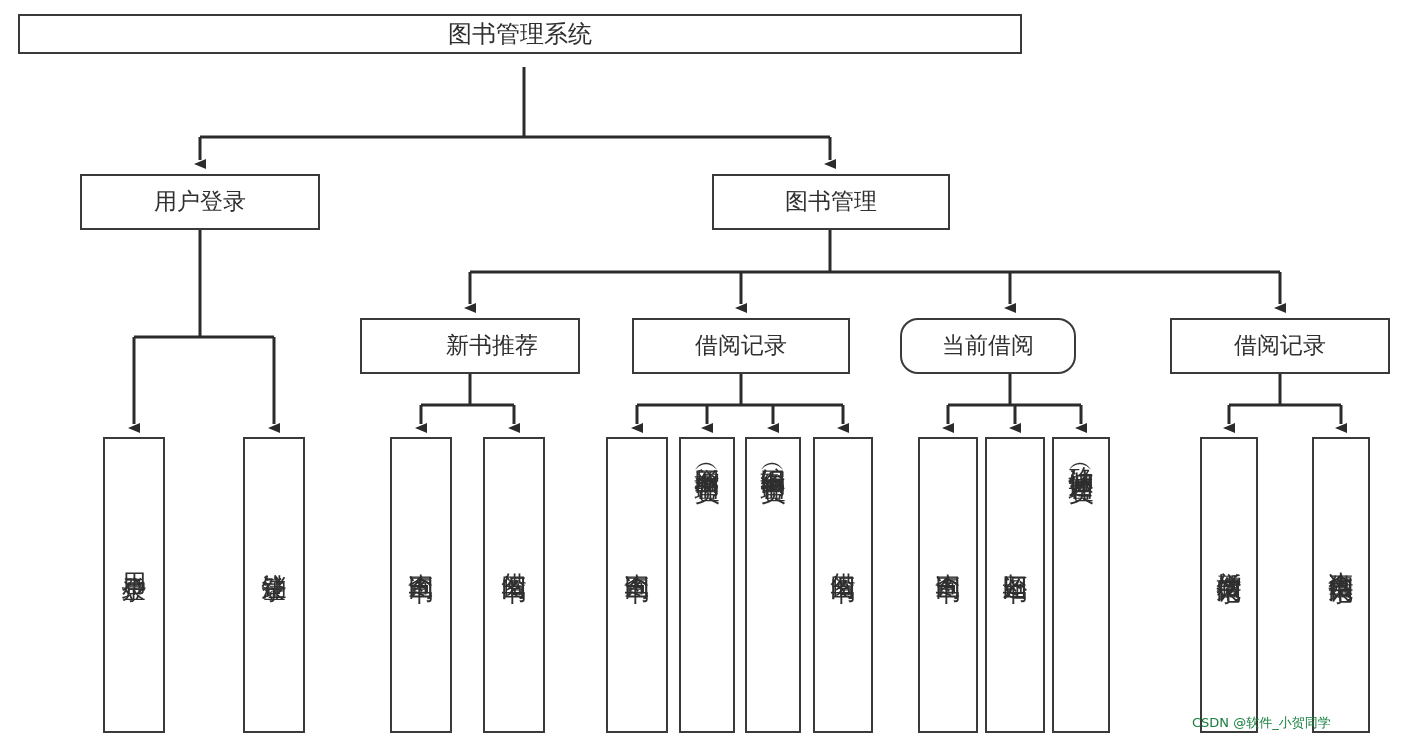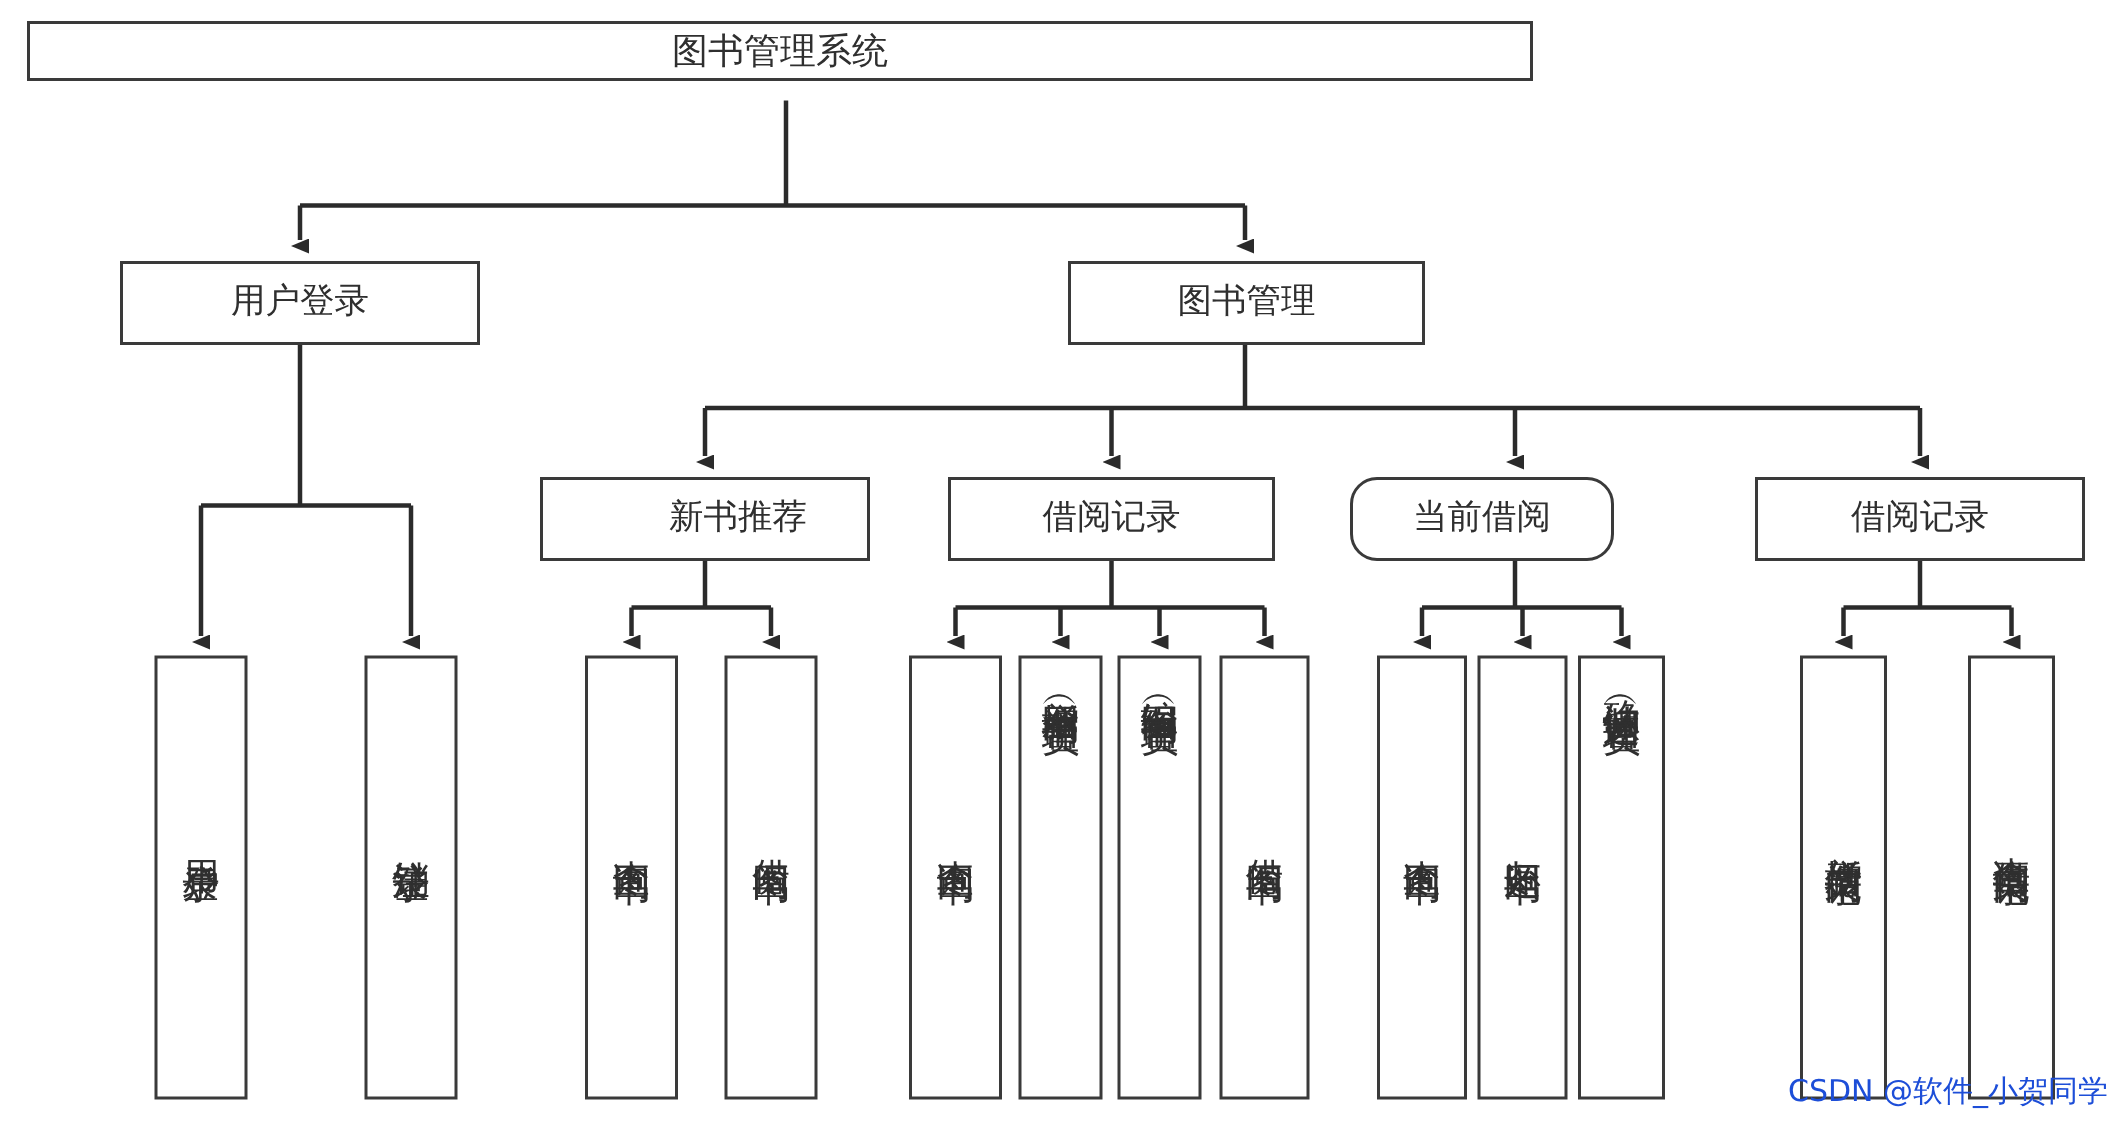--- a/index.html
+++ b/index.html
@@ -68,22 +68,22 @@
     position: relative;
     top: -28px;
   }
   .node.vert.topalign .label {
     margin-top: 8px;
   }
   .watermark {
     position: absolute;
     left: 1192px;
     top: 714px;
-    font-size: 20px;
-    color: #1d4ed8;
+    font-size: 13px;
+    color: #15803d;
     white-space: nowrap;
     z-index: 5;
     font-family: "DejaVu Sans", "Liberation Sans", sans-serif;
   }
 </style>
 </head>
 <body>
 
 <div id="canvas">
 

